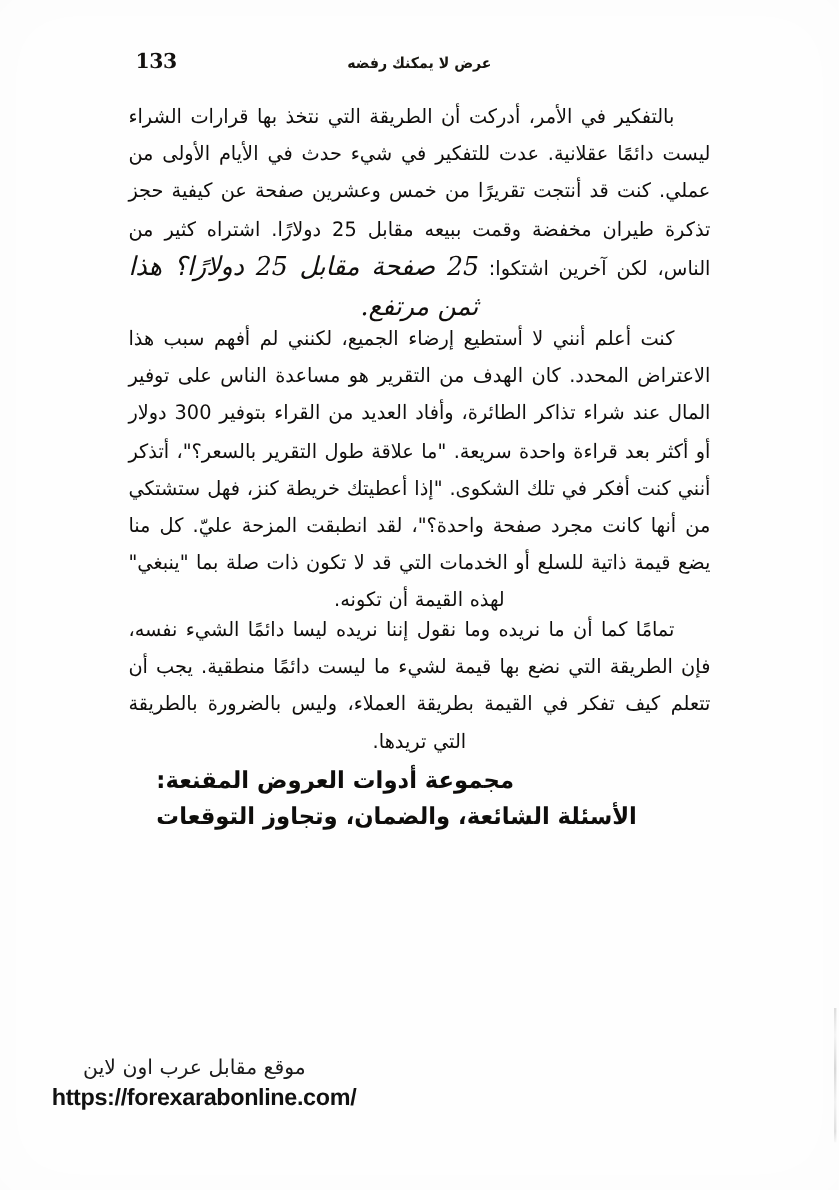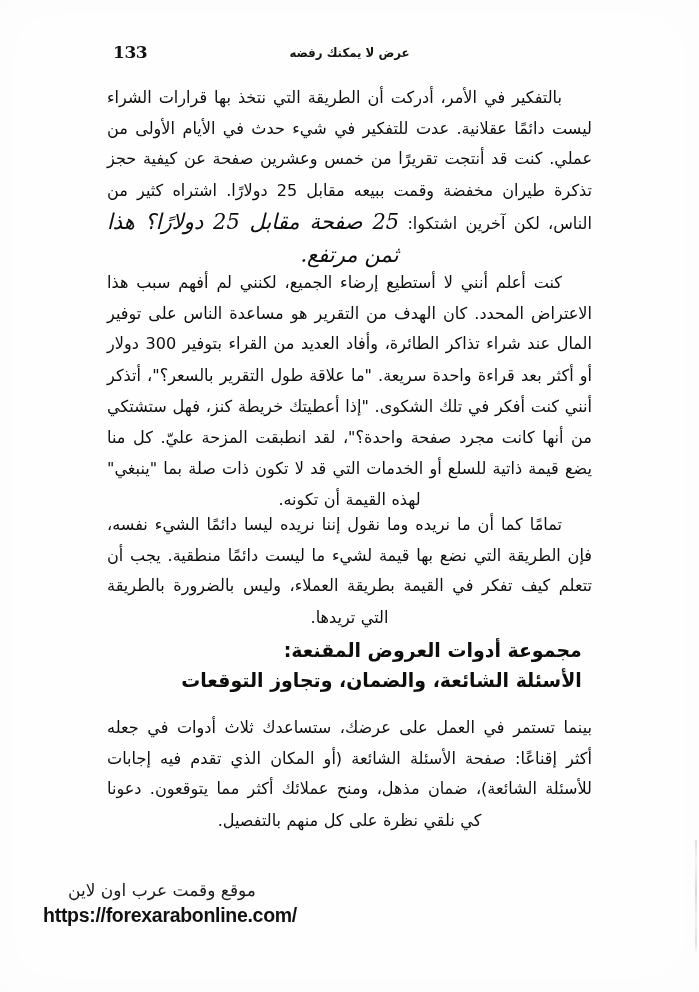--- a/index.html
+++ b/index.html
@@ -103,23 +103,23 @@
   em.ital {
     font-style: italic;
     font-family: "DejaVu Serif", "Liberation Serif", serif;
     font-size: 21px;
   }
 
   
   .section-heading {
     position: absolute;
     top: 636px;
-    right: 110px;
+    right: 91px;
     width: 485px;
-    text-align: right;
+    text-align: left;
   }
   .section-heading .hline {
     display: block;
     font-size: 19.5px;
     font-weight: 700;
     line-height: 30px;
     letter-spacing: 0px;
     color: #0e0d0b;
     transform: scaleX(0.97);
   }
@@ -179,26 +179,21 @@
     <p class="para indent">
       <span>تمامًا كما أن ما نريده وما نقول إننا نريده ليسا دائمًا الشيء نفسه، فإن الطريقة التي نضع بها قيمة لشيء ما ليست دائمًا منطقية. يجب أن تتعلم كيف تفكر في القيمة بطريقة العملاء، وليس بالضرورة بالطريقة التي تريدها.</span>
     </p>
   </div>
 
   <div class="section-heading">
     <span class="hline">مجموعة أدوات العروض المقنعة:</span>
     <span class="hline">الأسئلة الشائعة، والضمان، وتجاوز التوقعات</span>
   </div>
 
-  <div class="tail-block">
-    <p class="para">
-      <span>بينما تستمر في العمل على عرضك، ستساعدك ثلاث أدوات في جعله أكثر إقناعًا: صفحة الأسئلة الشائعة (أو المكان الذي تقدم فيه إجابات للأسئلة الشائعة)، ضمان مذهل، ومنح عملائك أكثر مما يتوقعون. دعونا كي نلقي نظرة على كل منهم بالتفصيل.</span>
-    </p>
-  </div>
 
   <div class="watermark">
-    <span class="wm-ar">موقع وقمت عرب اون لاين</span>
+    <span class="wm-ar">موقع مقابل عرب اون لاين</span>
     <span class="wm-url">https://forexarabonline.com/</span>
   </div>
 
   <div class="scan-edge"></div>
 
 </div>
 
 </body></html>

